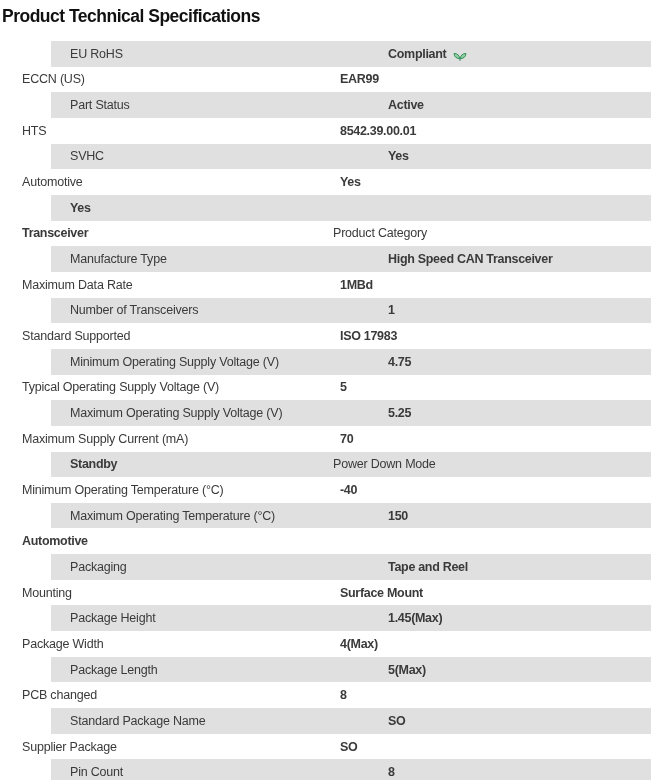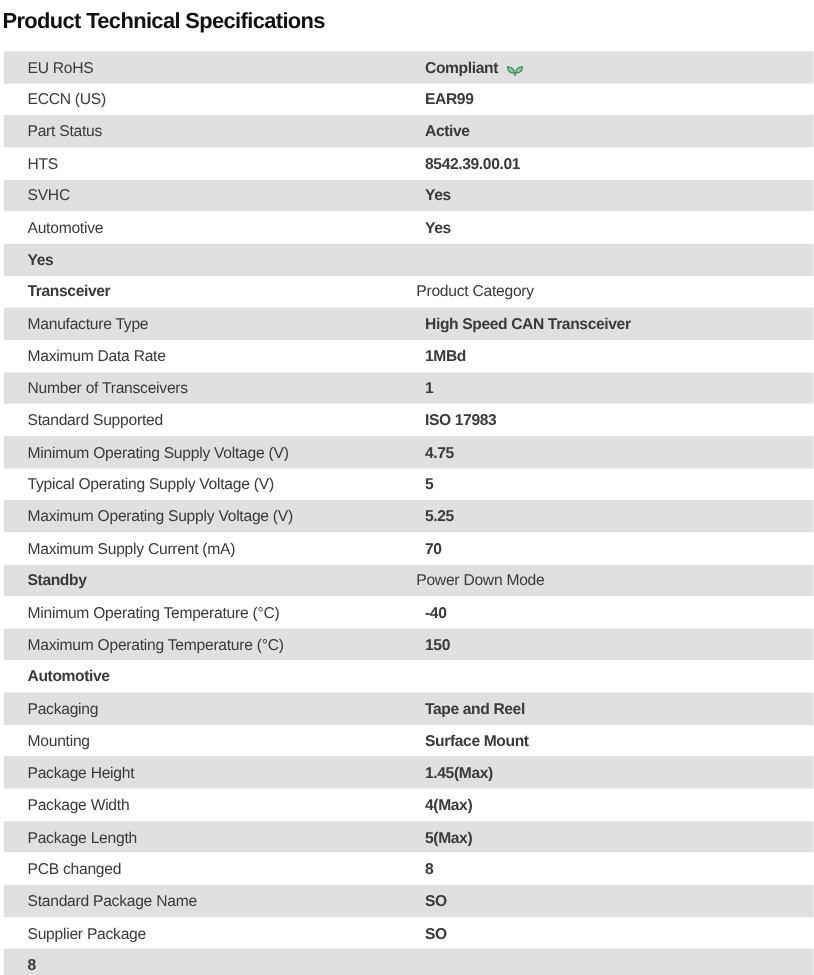--- a/index.html
+++ b/index.html
@@ -25,20 +25,21 @@
   }
   .spec-row {
     display: flex;
     align-items: center;
     height: 25.66px;
     background: var(--row-bg, #ffffff);
     padding-left: 19px;
   }
   .spec-row.alt {
     background: var(--row-alt-bg, #e0e0e0);
+    margin-left: 48px;
   }
   .cell {
     font-size: 12.5px;
     color: var(--text-color, #3a3a3a);
     white-space: nowrap;
     overflow: hidden;
   }
   .cell.label {
     width: 318px;
     flex: 0 0 318px;
@@ -232,18 +233,19 @@
           <span>SO</span>
         </div>
       </div>
       <div class="spec-row">
         <div class="cell label">Supplier Package</div>
         <div class="cell value">
           <span>SO</span>
         </div>
       </div>
       <div class="spec-row alt">
+        <div class="cell label">Pin Count</div>
         <div class="cell value">
           <span>8</span>
         </div>
       </div>
     </div>
 </div>
 
 </body></html>

